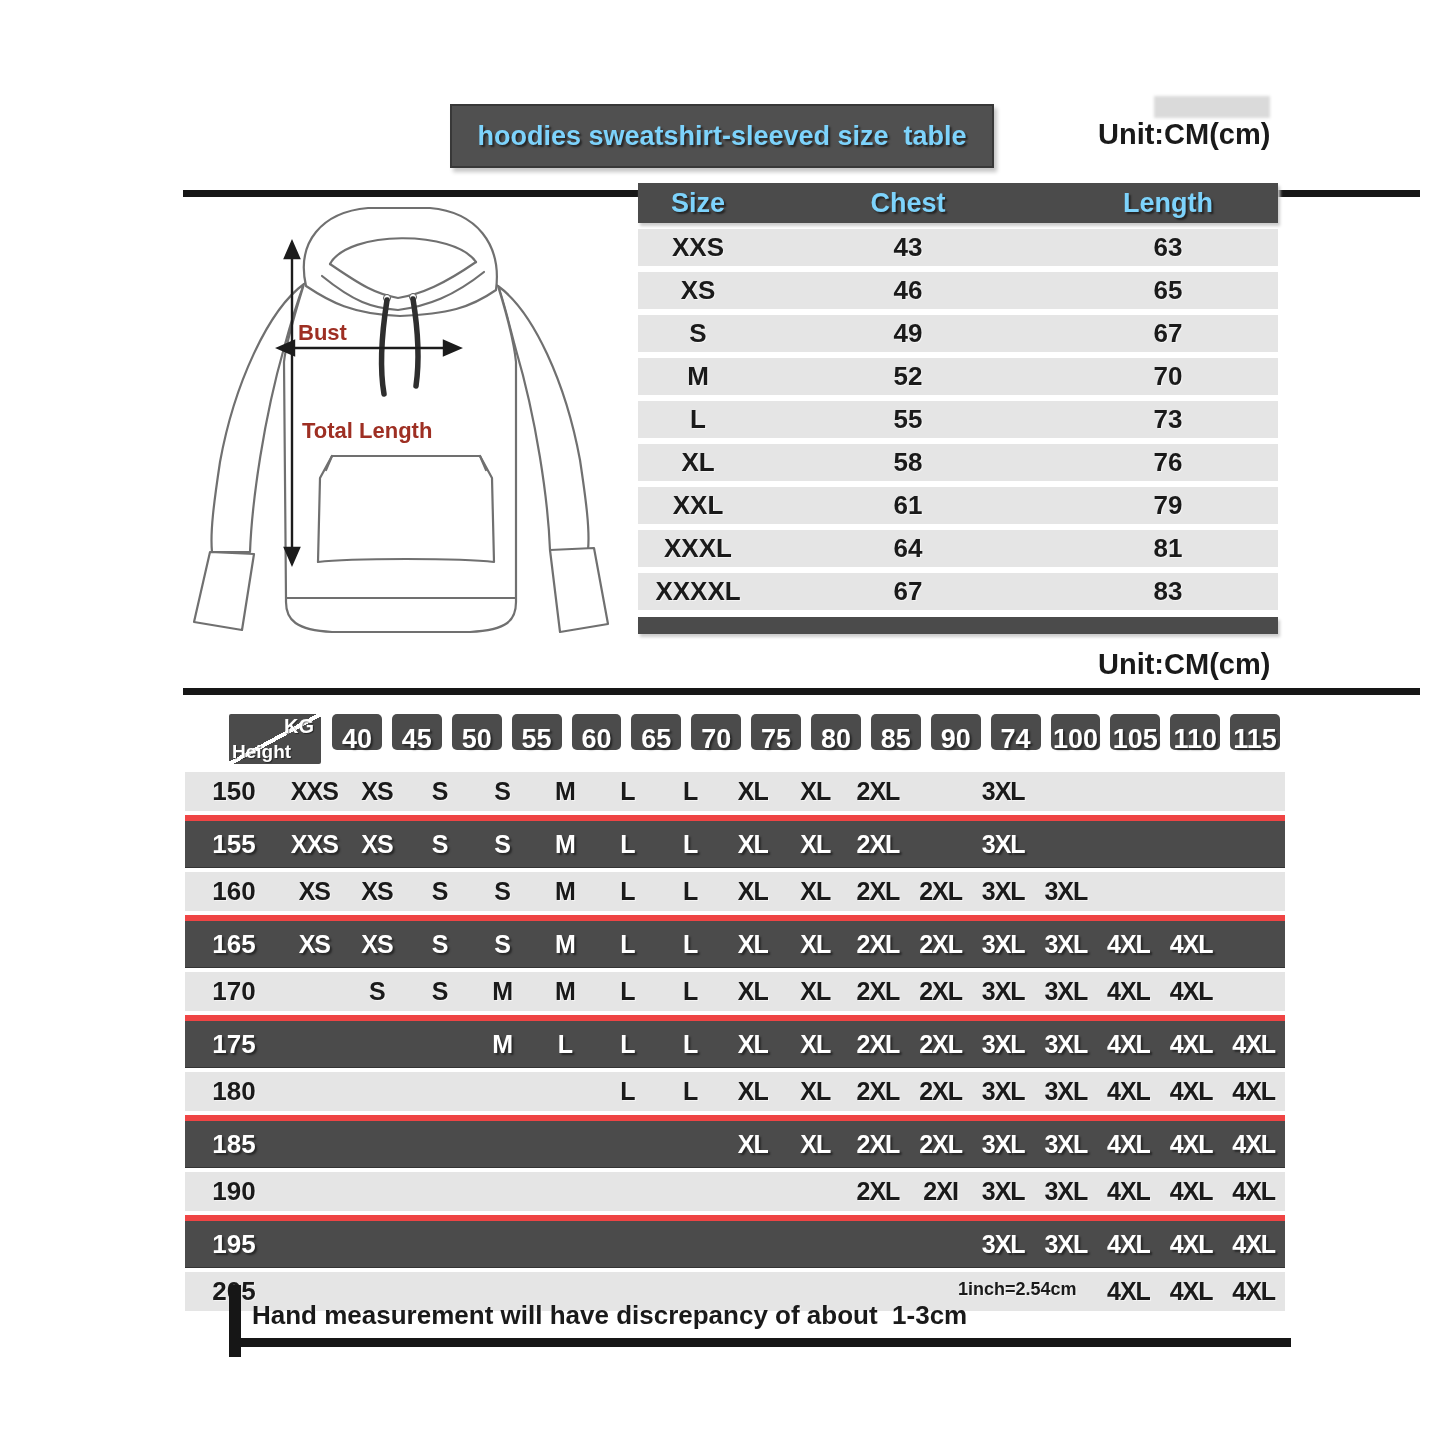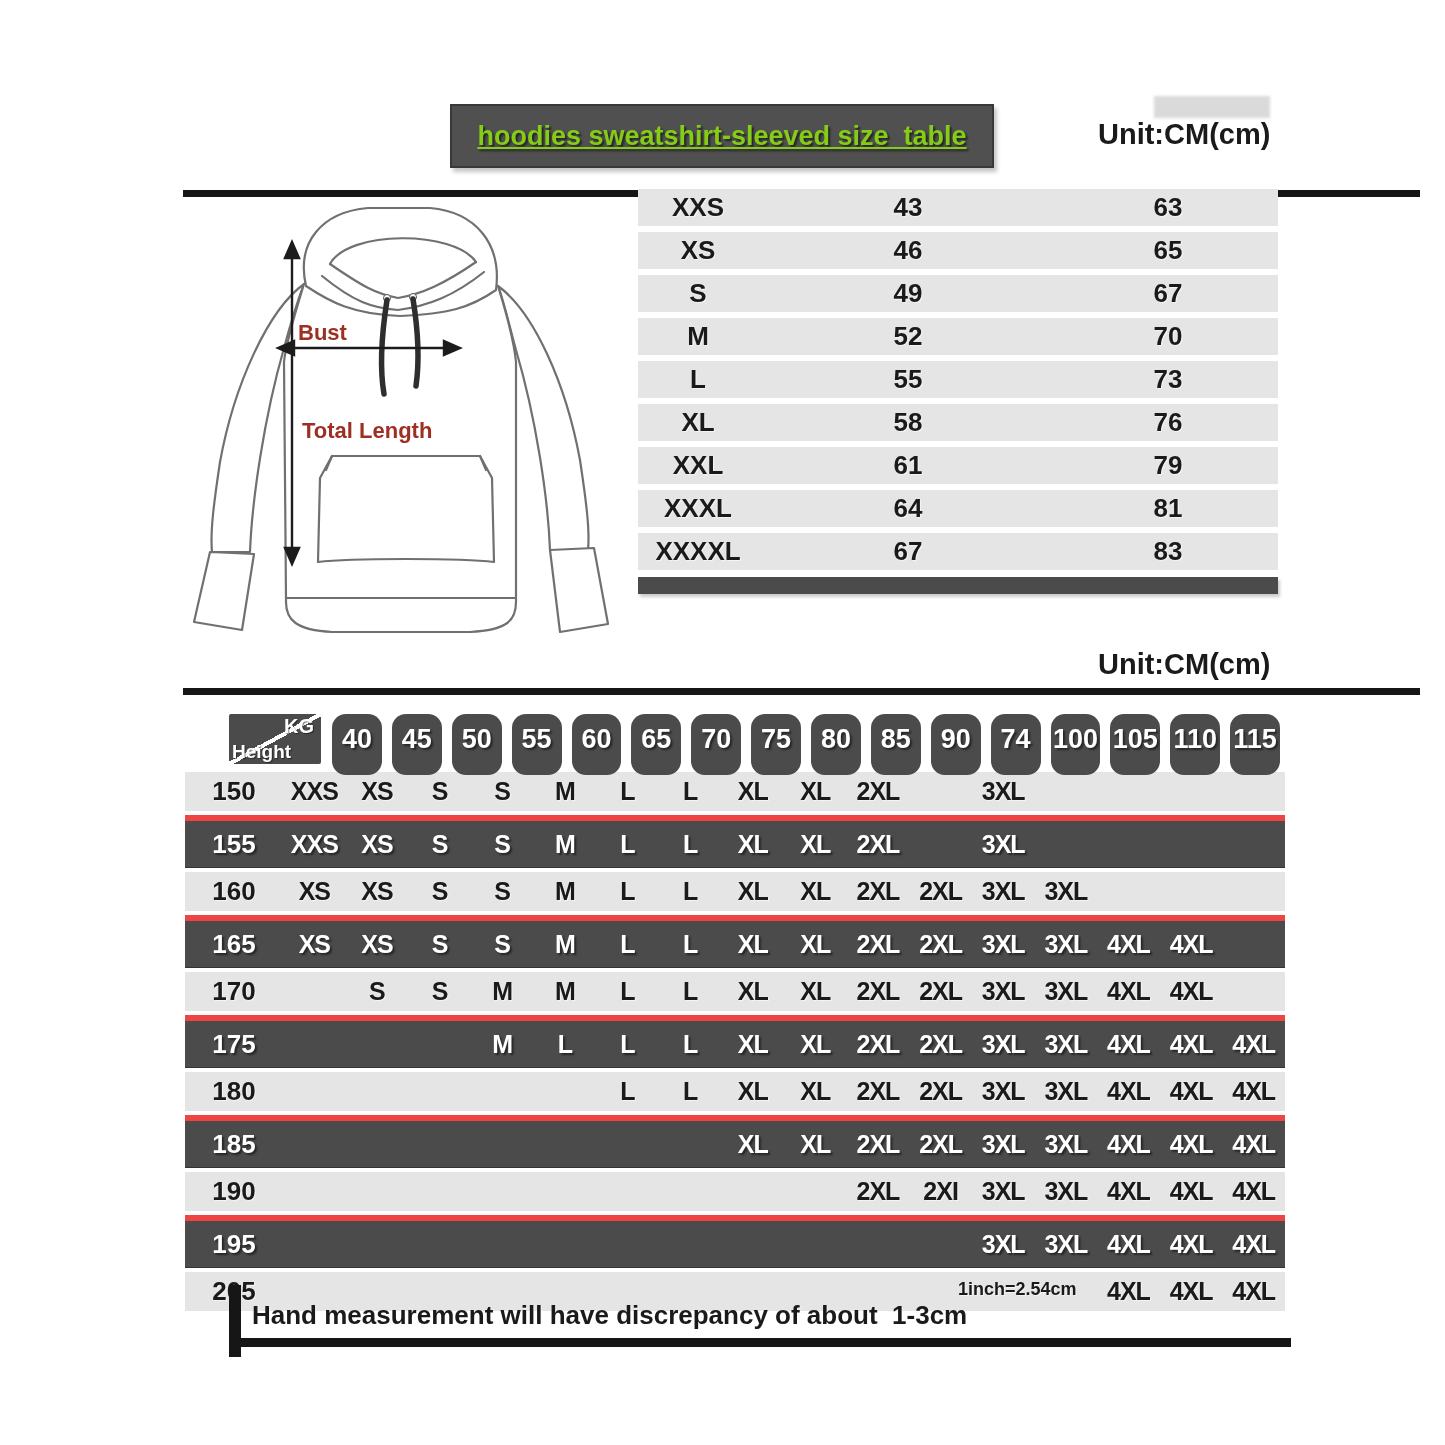--- a/index.html
+++ b/index.html
@@ -8,21 +8,21 @@
     --row-light:#e5e5e5;
     --line:#161616;
     --red:#9e2f23;
     --ink:#1a1a1a;
   }
   html,body{margin:0;padding:0;background:#fff;}
   .canvas{
     position:relative;width:1445px;height:1445px;background:#fff;overflow:hidden;
     font-family:"Liberation Sans","DejaVu Sans",sans-serif;font-weight:bold;color:var(--ink);
   }
-  .wtxt{color:#84cc16;text-shadow:2px 2px 2px rgba(0,0,0,.55);text-decoration:underline;}
+  .wtxt{color:#7dd3fc;text-shadow:2px 2px 2px rgba(0,0,0,.55);}
   .btxt{text-shadow:1px 1px 1px rgba(255,255,255,.65);}
 
   
   .ghost{position:absolute;left:1154px;top:96px;width:116px;height:22px;background:#dadada;filter:blur(1.5px);}
 
   
   .title-bar{
     position:absolute;background:var(--bar);border:2px solid #383838;
     box-shadow:3px 4px 4px #c6c6c6;display:flex;align-items:center;justify-content:center;
   }
@@ -61,22 +61,22 @@
   .m-corner{width:98px;display:flex;}
   .corner-box{
     flex:1;margin-right:6px;height:50px;background:var(--row-dark);position:relative;border-radius:2px;
     background-image:linear-gradient(to bottom right,
       transparent calc(50% - 2px), #fff calc(50% - 2px), #fff calc(50% + 2px), transparent calc(50% + 2px));
   }
   .corner-kg{position:absolute;top:1px;right:7px;font-size:20px;color:#fff;text-shadow:1px 1px 1px rgba(0,0,0,.5);}
   .corner-height{position:absolute;bottom:1px;left:3px;font-size:19px;color:#fff;text-shadow:1px 1px 1px rgba(0,0,0,.5);}
   .m-header .slot{flex:1 1 0;display:flex;}
   .wbox{
-    flex:1;margin:0 5px;height:61px;background:var(--row-dark);color:#fff;font-size:27px;line-height:50px;
-    text-align:center;border-radius:14px;text-shadow:2px 2px 2px rgba(0,0,0,.5);
+    flex:1;margin:0 5px;height:36px;background:var(--row-dark);color:#fff;font-size:27px;line-height:50px;
+    text-align:center;border-radius:5px;text-shadow:2px 2px 2px rgba(0,0,0,.5);
   }
   .m-row{display:flex;}
   .m-row .h-cell{width:98px;text-align:center;font-size:26px;}
   .m-row .m-cell{flex:1 1 0;text-align:center;font-size:25px;letter-spacing:-1px;}
   .m-row.light{height:39px;line-height:39px;margin:4px 0;background:var(--row-light);}
   .m-row.light .m-cell,.m-row.light .h-cell{text-shadow:1px 1px 1px rgba(255,255,255,.65);}
   .m-row.dark{height:46px;line-height:46px;background:var(--row-dark);color:#fff;border-top:6px solid #ef4444;border-bottom:1px solid #333;}
   .m-row.dark .m-cell,.m-row.dark .h-cell{text-shadow:2px 2px 2px rgba(0,0,0,.5);}
 
   
@@ -127,20 +127,25 @@
         <line x1="118" y1="148" x2="280" y2="148" fill="none"></line>
         <polygon points="108,148 124,141 124,155"></polygon>
         <polygon points="290,148 274,141 274,155"></polygon>
       </g>
       <text x="128" y="140" fill="#9e2f23" font-size="22" font-weight="bold">Bust</text>
       <text x="132" y="238" fill="#9e2f23" font-size="22" font-weight="bold">Total Length</text>
     </svg>
   </div>
 
   <div class="size-table">
+    <div class="st-header wtxt">
+      <div>Size</div>
+      <div>Chest</div>
+      <div>Length</div>
+    </div>
     <div>
         <div class="st-row btxt">
           <div>XXS</div>
           <div>43</div>
           <div>63</div>
         </div>
         <div class="st-row btxt">
           <div>XS</div>
           <div>46</div>
           <div>65</div>

